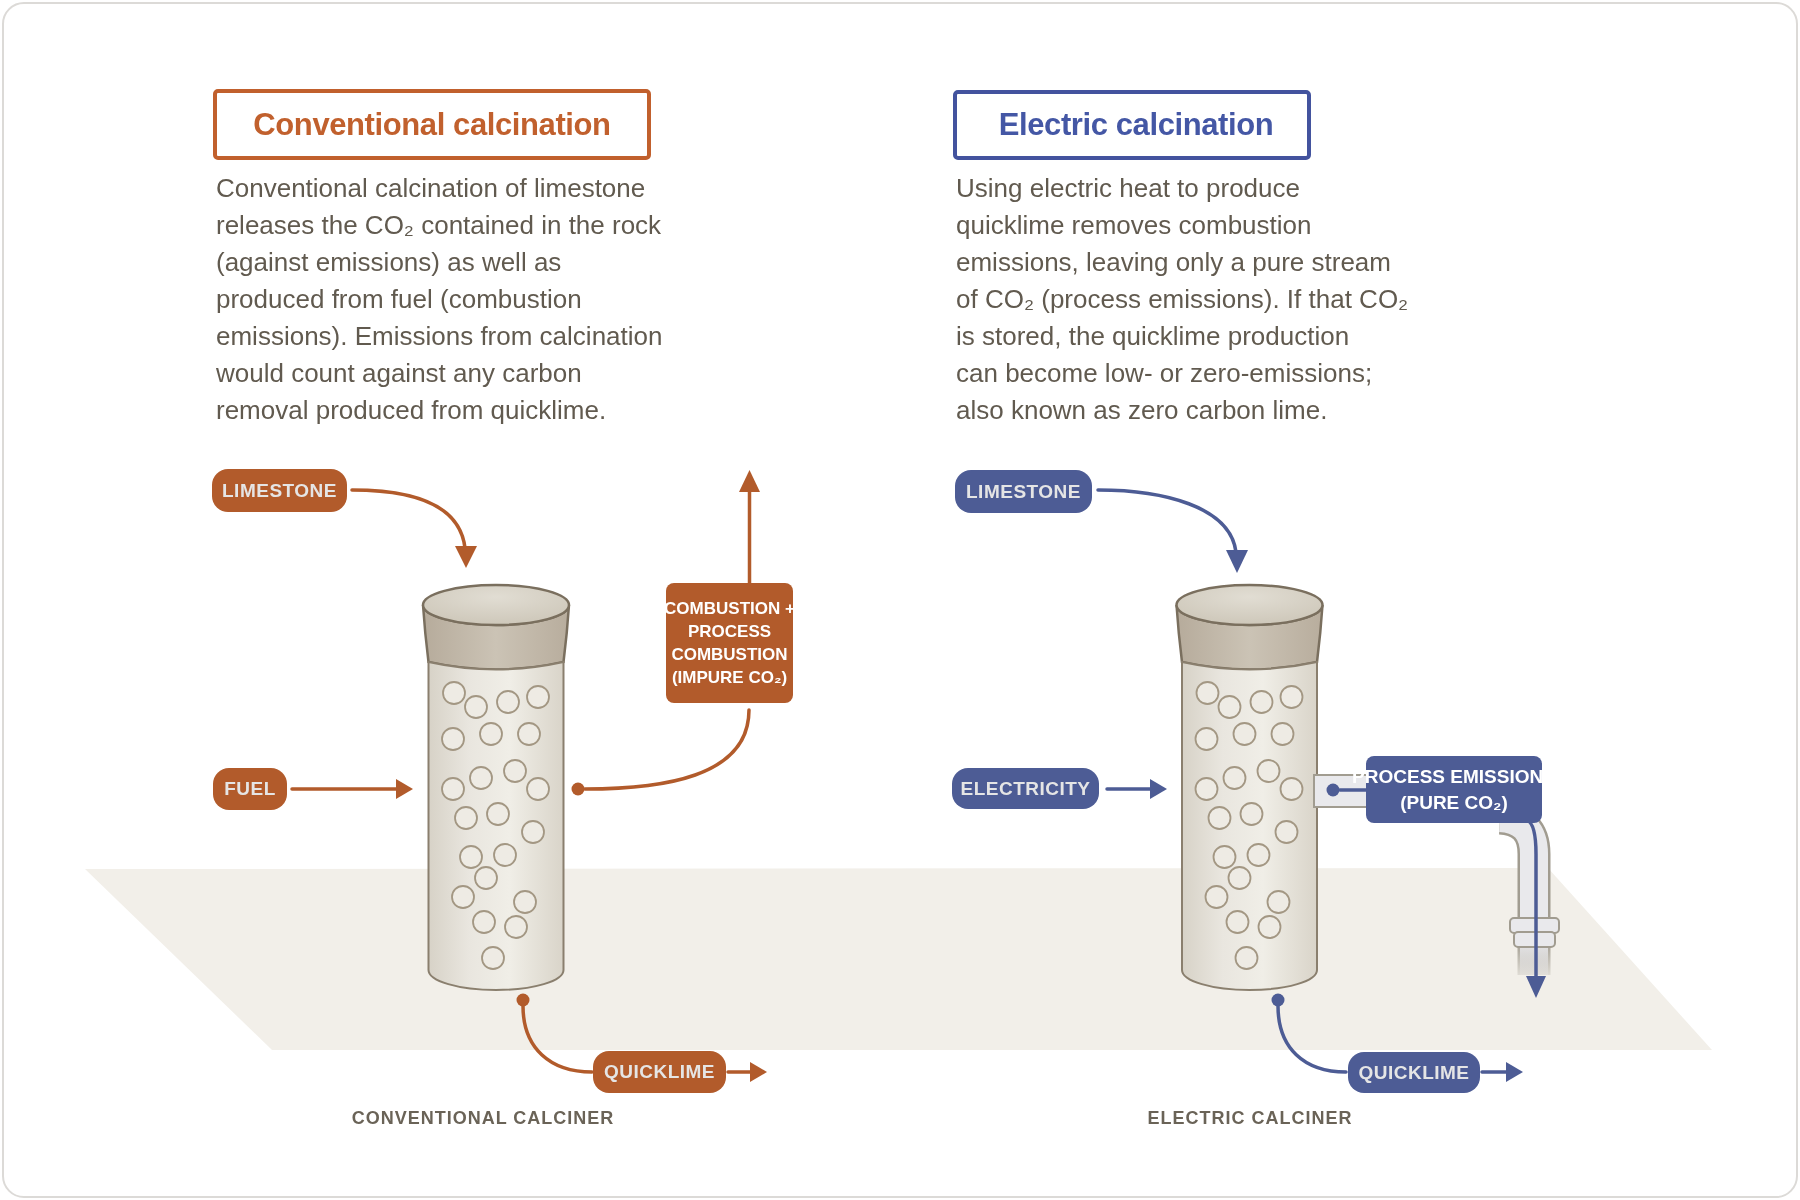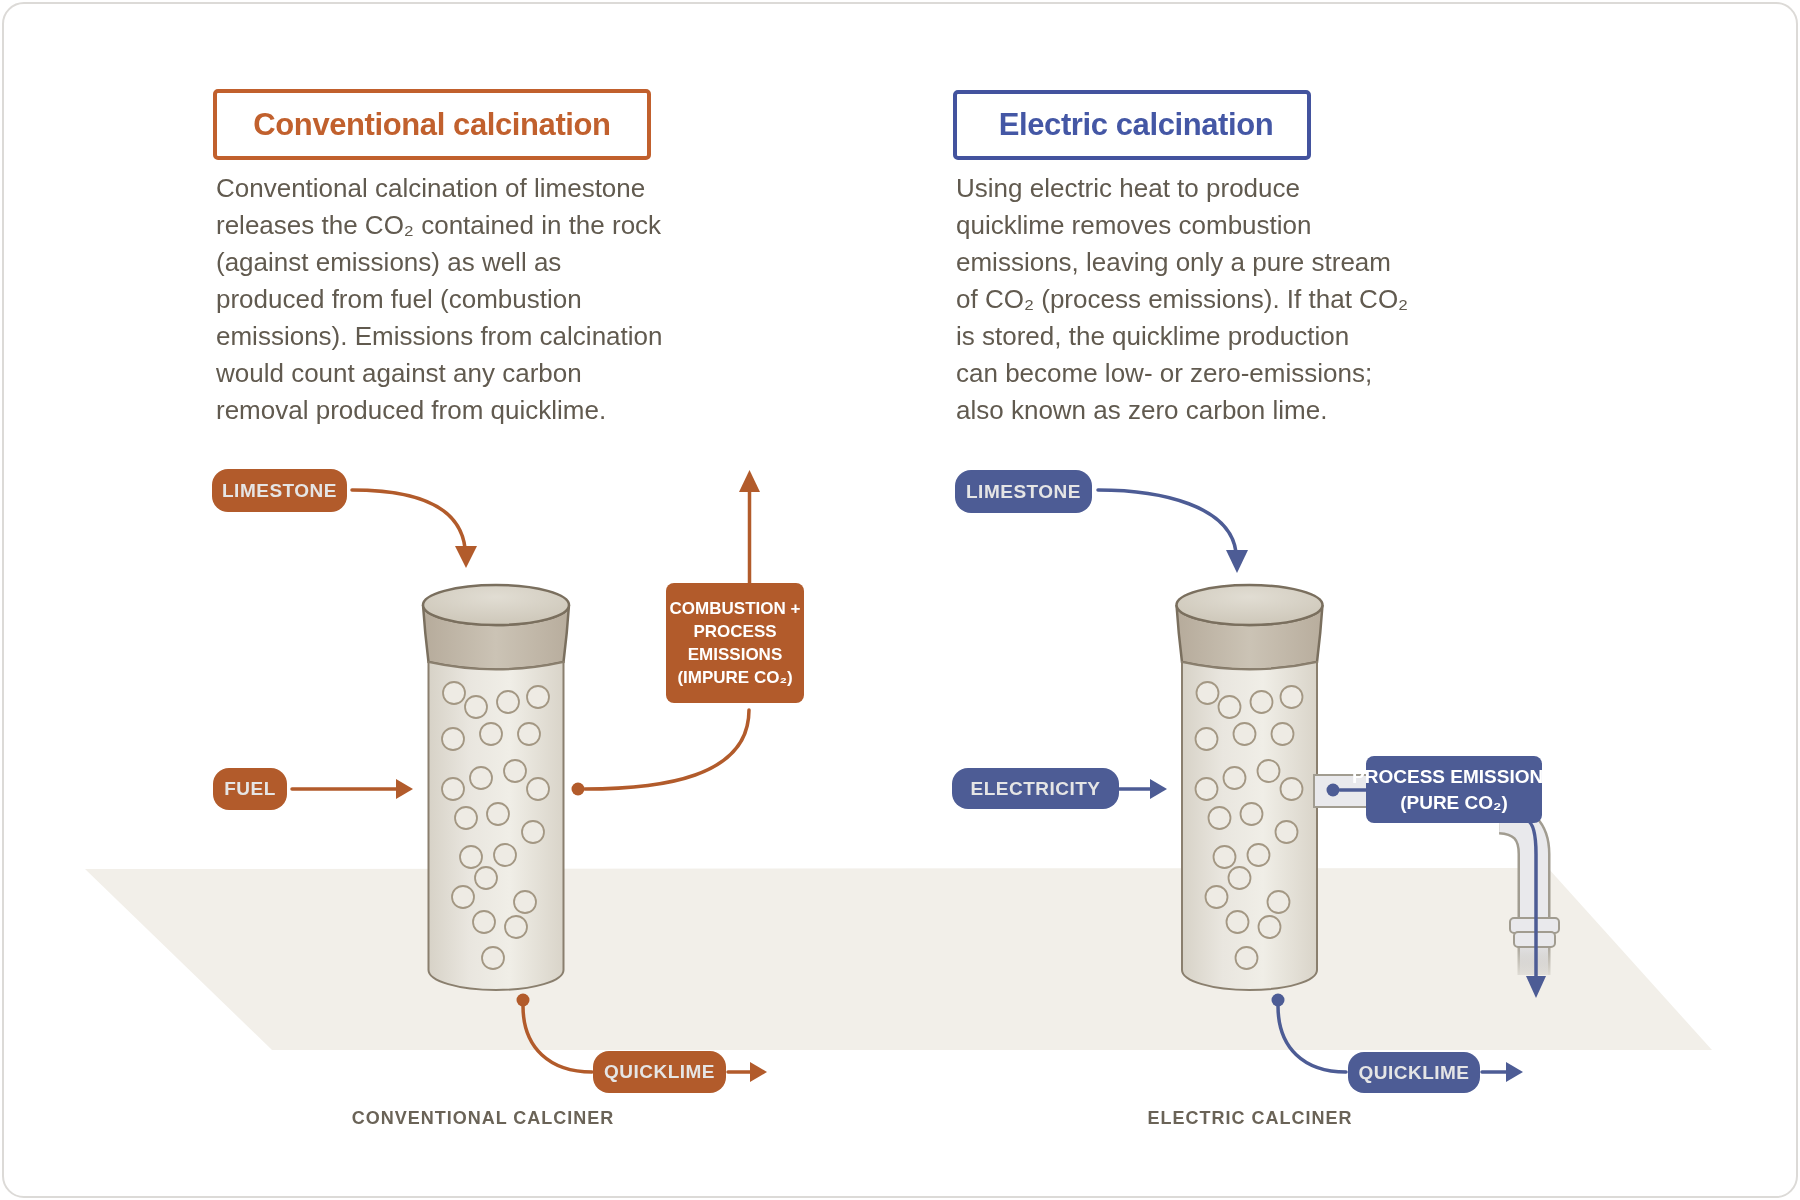--- a/index.html
+++ b/index.html
@@ -164,24 +164,24 @@
       <div>produced from fuel (combustion</div>
       <div>emissions). Emissions from calcination</div>
       <div>would count against any carbon</div>
       <div>removal produced from quicklime.</div>
     </div>
 
     <div class="tag orange" style="left:212px;top:469px;width:135px;height:43px;">LIMESTONE</div>
 
     <div class="tag orange" style="left:213px;top:768px;width:74px;height:42px;">FUEL</div>
 
-    <div class="block orange" style="left:666px;top:583px;width:138px;height:120px;">
+    <div class="block orange" style="left:666px;top:583px;width:127px;height:120px;">
       <div>COMBUSTION +</div>
       <div>PROCESS</div>
-      <div>EMISSIONS</div>
+      <div>COMBUSTION</div>
       <div>(IMPURE CO₂)</div>
     </div>
 
     <div class="tag orange" style="left:593px;top:1051px;width:133px;height:42px;">QUICKLIME</div>
 
     <div class="caption" style="left:316px;top:1108px;">CONVENTIONAL CALCINER</div>
 
     <div class="title-box navy" style="left:953px;top:90px;width:342px;height:62px;padding-left:8px;">
       <span>Electric calcination</span>
     </div>
@@ -191,21 +191,21 @@
       <div>quicklime removes combustion</div>
       <div>emissions, leaving only a pure stream</div>
       <div>of CO₂ (process emissions). If that CO₂</div>
       <div>is stored, the quicklime production</div>
       <div>can become low- or zero-emissions;</div>
       <div>also known as zero carbon lime.</div>
     </div>
 
     <div class="tag navy" style="left:955px;top:470px;width:137px;height:43px;">LIMESTONE</div>
 
-    <div class="tag navy" style="left:952px;top:768px;width:167px;height:41px;">ELECTRICITY</div>
+    <div class="tag navy" style="left:952px;top:768px;width:147px;height:41px;">ELECTRICITY</div>
 
     <div class="block navy" style="left:1366px;top:756px;width:176px;height:67px;">
       <div>PROCESS EMISSIONS</div>
       <div>(PURE CO₂)</div>
     </div>
 
     <div class="tag navy" style="left:1348px;top:1052px;width:132px;height:41px;">QUICKLIME</div>
 
     <div class="caption" style="left:1083px;top:1108px;">ELECTRIC CALCINER</div>
 

